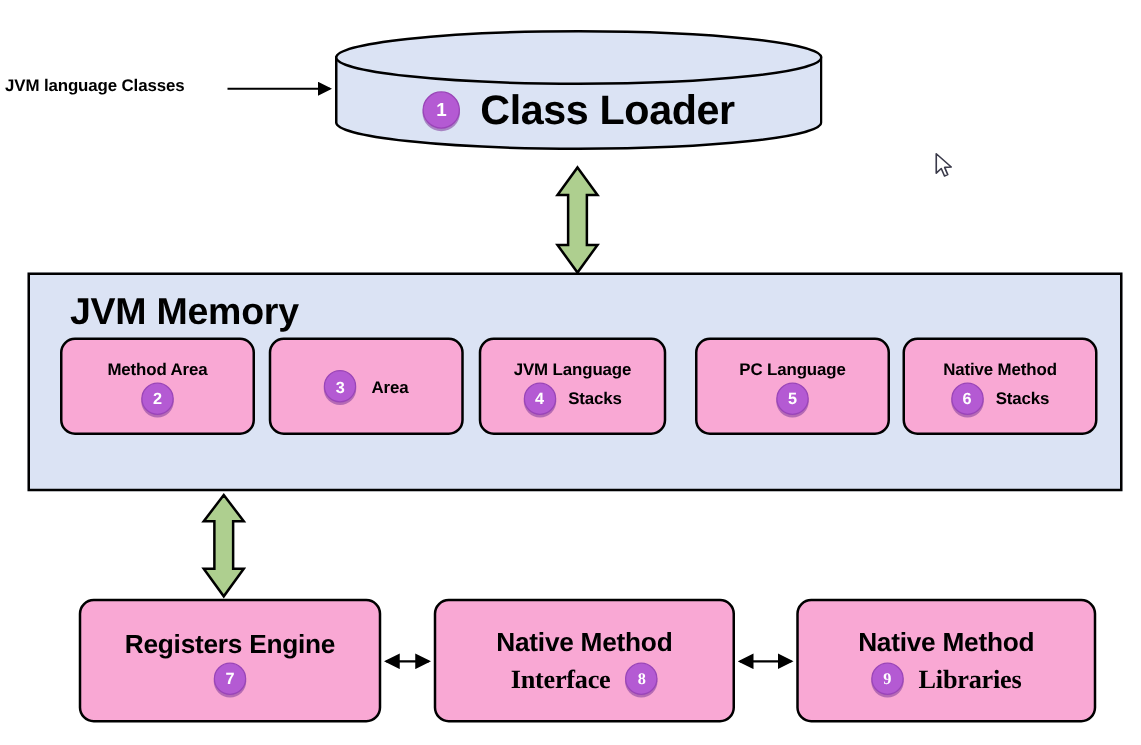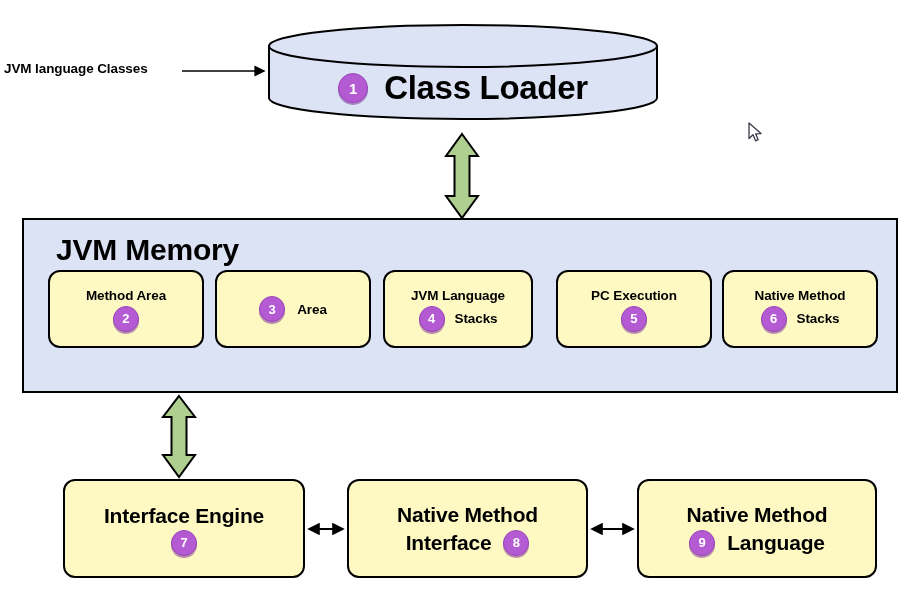--- a/index.html
+++ b/index.html
@@ -100,21 +100,21 @@
     position: absolute;
     left: 32px;
     top: 13px;
     font-size: 30px;
     font-weight: bold;
     letter-spacing: -0.2px;
   }
 
   
   .obox {
-    background: #fef9c3;
+    background: #f9a8d4;
     border: 2px solid #000000;
     border-radius: 12px;
     box-sizing: border-box;
     display: flex;
     align-items: center;
     justify-content: center;
     text-align: right;
   }
   .mem-box {
     top: 270px;
@@ -175,20 +175,21 @@
     align-items: center;
     justify-content: center;
     width: 100%;
     gap: 0px;
   }
   .bot-row {
     display: flex;
     align-items: center;
     justify-content: center;
     gap: 12px;
+    font-family: Liberation Serif, serif;
   }
 
   
   #overlay {
     position: absolute;
     left: 0; top: 0;
     width: 913px;
     height: 596px;
     pointer-events: none;
   }
@@ -244,59 +245,59 @@
       <span class="row2">
         <span class="badge badge-sm">4</span>
         <span class="mem-label">Stacks</span>
       </span>
     </div>
   </div>
 
   <div class="abs obox mem-box" id="box-pc-reg">
     <div class="mem-inner">
       <div class="stack-layout">
-        <span class="mem-label">PC Execution</span>
+        <span class="mem-label">PC Language</span>
         <span class="badge badge-sm">5</span>
       </div>
     </div>
   </div>
 
   <div class="abs obox mem-box" id="box-native-stk">
     <div class="stack-layout">
       <span class="mem-label">Native Method</span>
       <span class="row2">
         <span class="badge badge-sm">6</span>
         <span class="mem-label">Stacks</span>
       </span>
     </div>
   </div>
 
   <div class="abs obox bot-box" id="box-exec-engine">
     <div class="bot-stack">
-      <span class="bot-label">Interface Engine</span>
+      <span class="bot-label">Registers Engine</span>
       <span class="badge badge-sm">7</span>
     </div>
   </div>
 
   <div class="abs obox bot-box" id="box-nm-interface">
     <div class="bot-stack">
       <span class="bot-label">Native Method</span>
       <span class="bot-row">
         <span class="bot-label">Interface</span>
         <span class="badge badge-sm">8</span>
       </span>
     </div>
   </div>
 
   <div class="abs obox bot-box" id="box-nm-libs">
     <div class="bot-stack">
       <span class="bot-label">Native Method</span>
       <span class="bot-row">
         <span class="badge badge-sm">9</span>
-        <span class="bot-label">Language</span>
+        <span class="bot-label">Libraries</span>
       </span>
     </div>
   </div>
 
   <svg id="overlay" viewBox="0 0 913 596">
     <defs>
       <marker id="arrowhead" markerWidth="7" markerHeight="7" refX="6" refY="3.5" orient="auto" markerUnits="strokeWidth">
         <path d="M0,0 L7,3.5 L0,7 Z" fill="#000000"></path>
       </marker>
       <marker id="arrowtail" markerWidth="7" markerHeight="7" refX="1" refY="3.5" orient="auto" markerUnits="strokeWidth">

